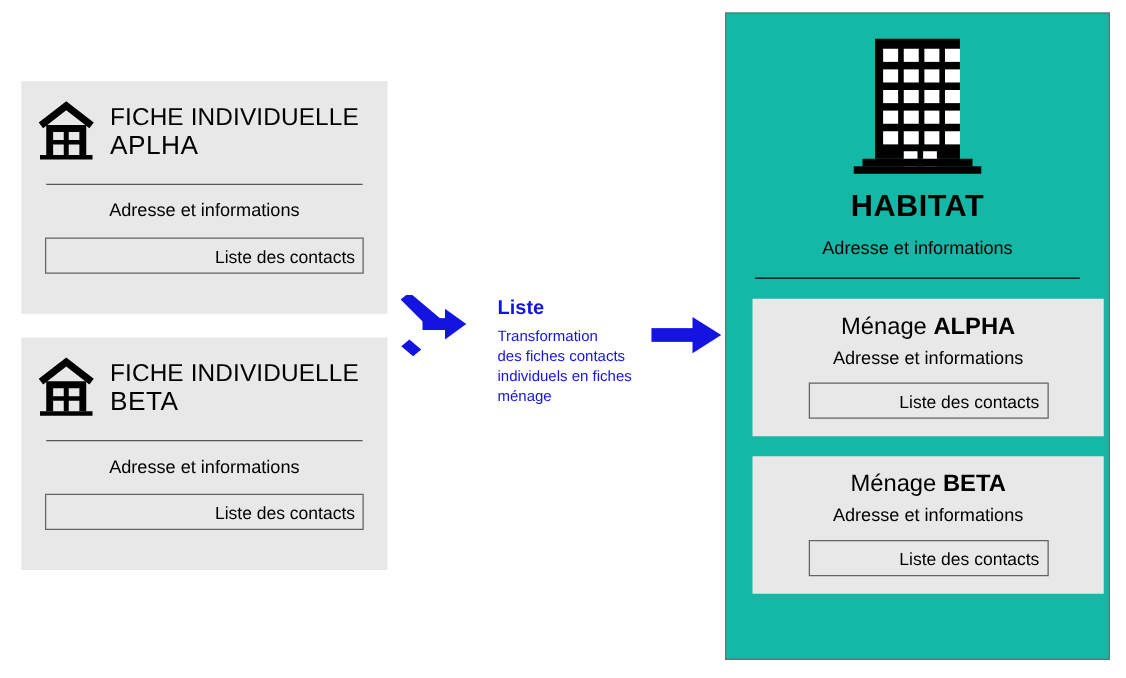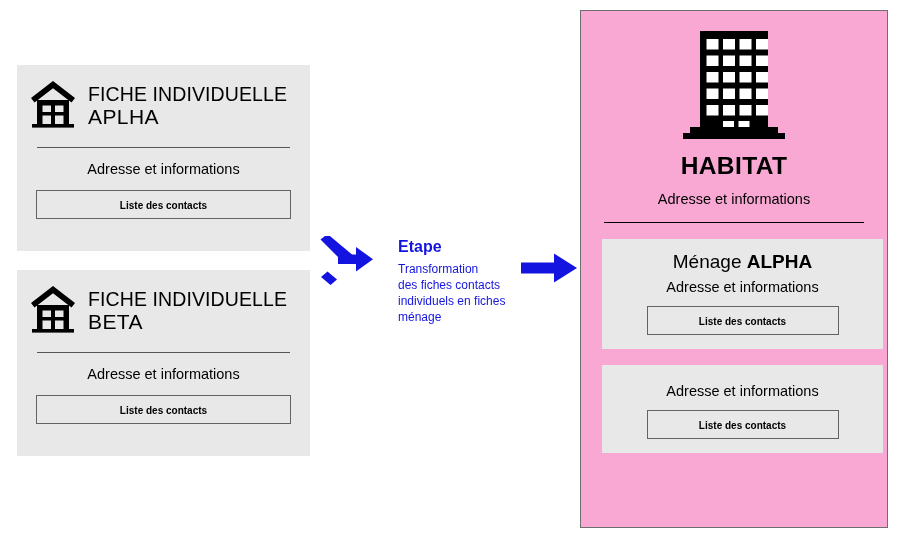--- a/index.html
+++ b/index.html
@@ -58,28 +58,27 @@
     font-size: 14.5px;
     margin-top: 13px;
   }
   .contact-btn {
     display: block;
     box-sizing: border-box;
     margin: 13px auto 0 auto;
     width: 255px;
     height: 29px;
     line-height: 27px;
-    text-align: center;
-    font-size: 10px;
+    text-align: right;
+    font-size: 14px;
     background: #e8e8e8;
     border: 1px solid #636363;
     color: #000;
     font-family: "Liberation Sans", sans-serif;
     cursor: pointer;
-    font-weight: bold;
   }
 
   
   .house-icon { width: 46px; height: 50px; display: block; flex: none; }
 
   
   .middle {
     position: absolute;
     left: 318px;
     top: 232px;
@@ -120,21 +119,21 @@
   }
 
   
   .collective-panel {
     position: absolute;
     left: 580px;
     top: 10px;
     width: 308px;
     height: 518px;
     border: 1.5px solid #6e6e6e;
-    background: #f9a8d4;
+    background: #14b8a6;
     box-sizing: border-box;
   }
   .building-icon {
     display: block;
     margin: 17px auto 0 auto;
     width: 110px;
     height: 113px;
   }
   .collective-title {
     text-align: center;
@@ -228,21 +227,21 @@
 
     <rect x="20" y="18.5" width="21" height="9.5" fill="#1414e0"></rect>
 
     <path fill="#1414e0" d="M38 11 L55 23.2 L38 35.5 Z"></path>
 
     <path fill="#1414e0" d="M3 41 L9.5 35.5 L19 43.5 L12.5 49 Z"></path>
   </svg>
 
   <div class="step-block">
     <div class="step-title">
-      <div>Etape</div>
+      <div>Liste</div>
     </div>
     <div class="step-sub">
       <div>Transformation</div>
       <div>des fiches contacts</div>
       <div>individuels en fiches ménage</div>
     </div>
   </div>
 
   <svg class="out-arrow" viewBox="0 0 58 32">
     <rect x="0" y="10.5" width="36" height="11" fill="#1414e0"></rect>
@@ -299,17 +298,18 @@
 
   <div class="collective-divider"></div>
 
   <div class="menage-card">
     <div class="menage-title"><span>Ménage </span><b>ALPHA</b></div>
     <div class="menage-addr">Adresse et informations</div>
     <button class="contact-btn">Liste des contacts</button>
   </div>
 
   <div class="menage-card">
+    <div class="menage-title"><span>Ménage </span><b>BETA</b></div>
     <div class="menage-addr">Adresse et informations</div>
     <button class="contact-btn">Liste des contacts</button>
   </div>
 
 </div>
 
 </body></html>

